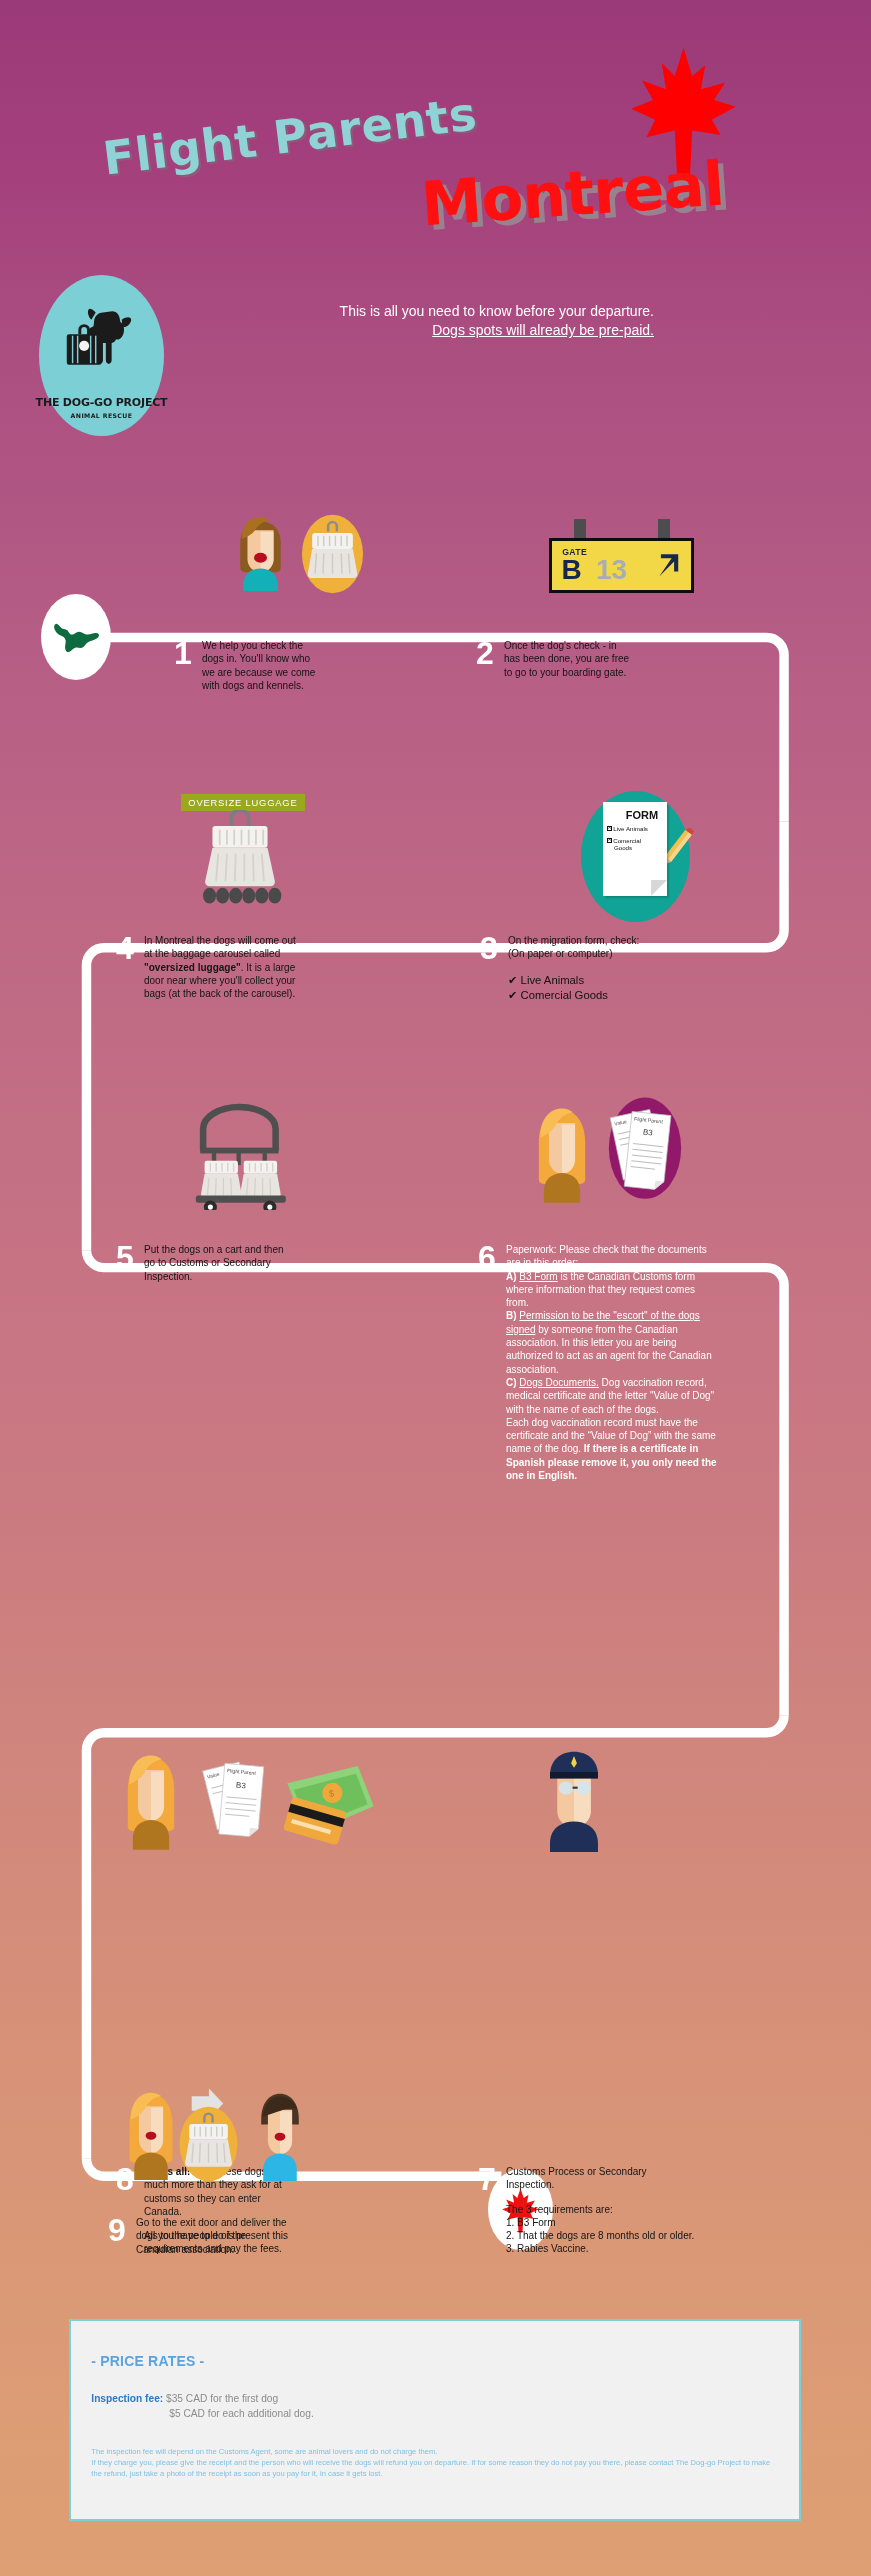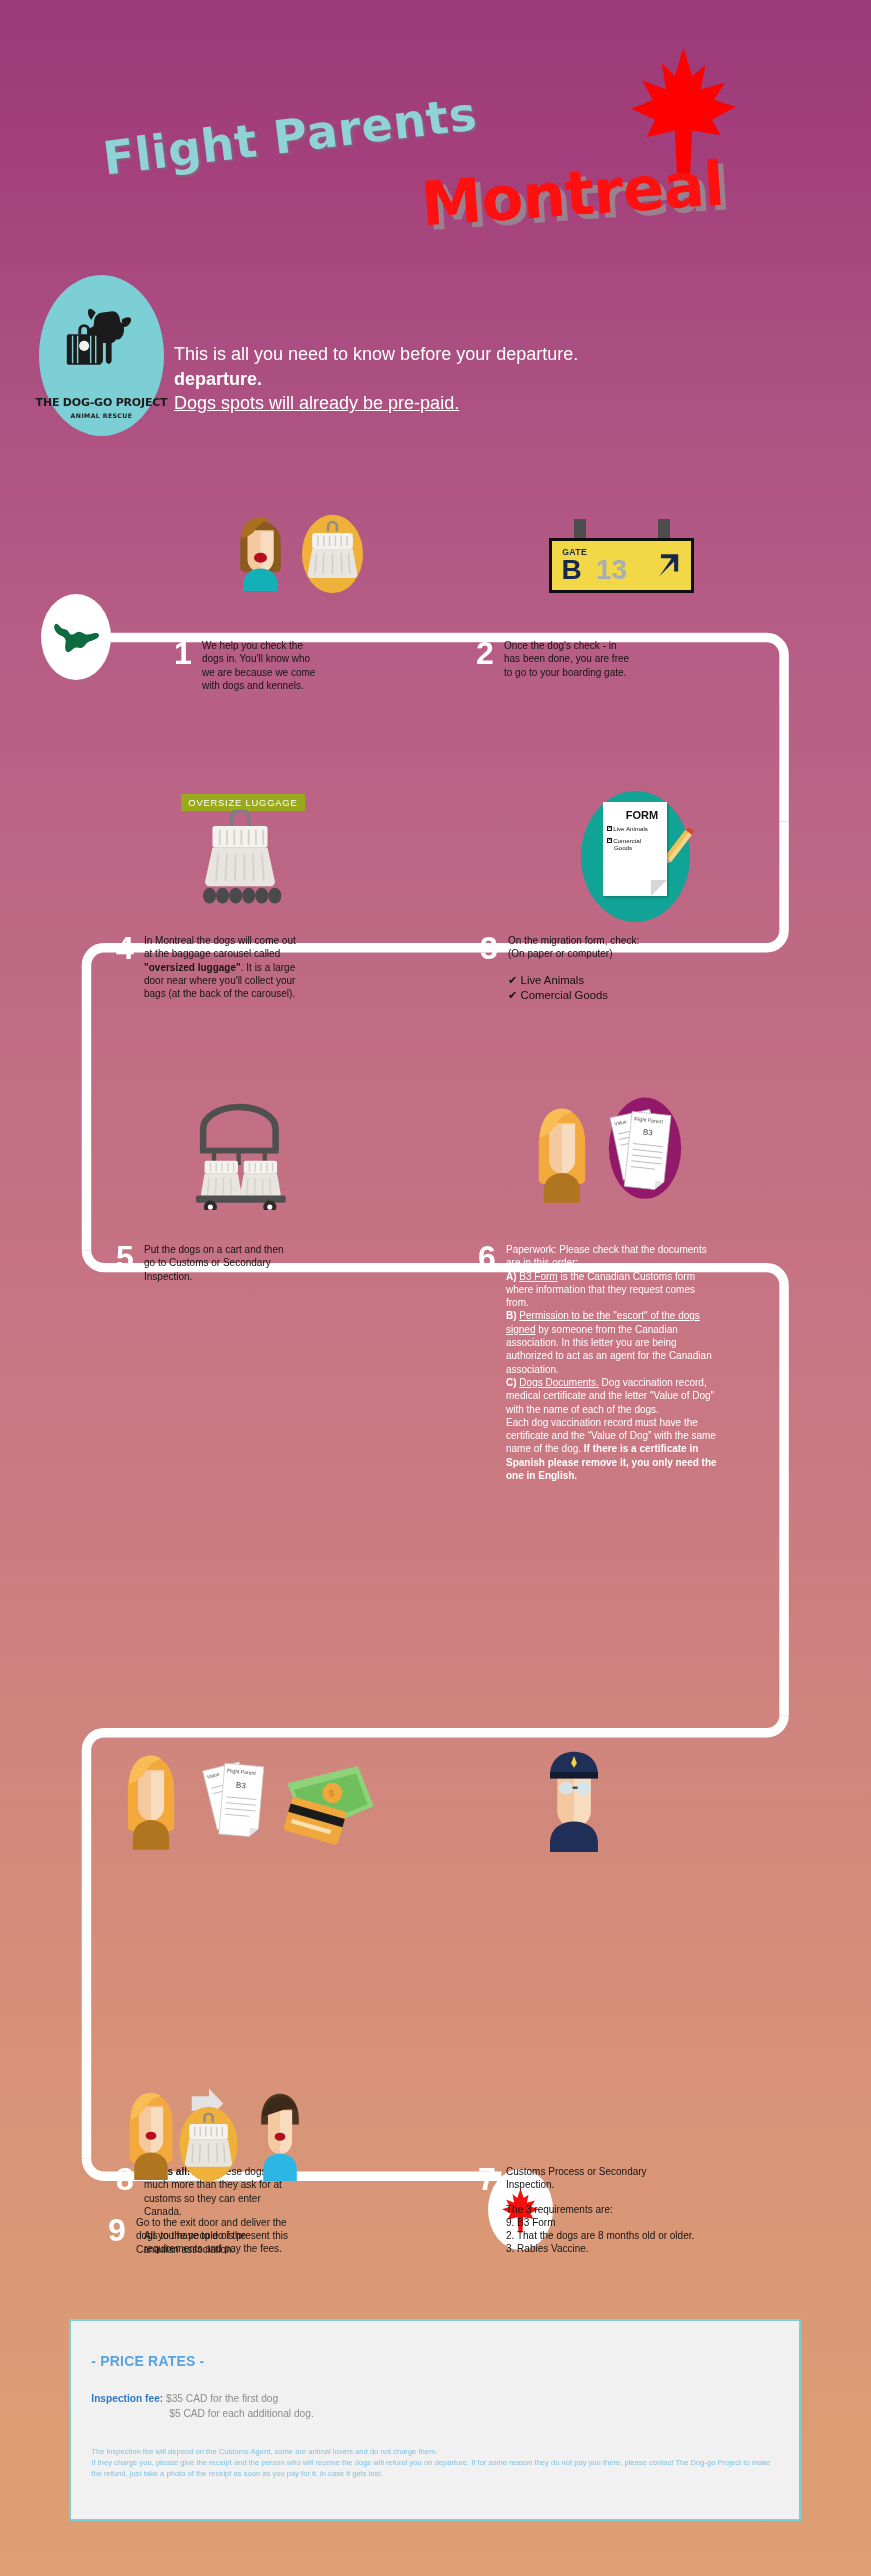--- a/index.html
+++ b/index.html
@@ -81,26 +81,25 @@
     font-family:"DejaVu Sans", sans-serif;
     font-weight:bold;font-size:6.2px;color:#1b1b1b;
     letter-spacing:0.4px;margin-top:2.9px;white-space:nowrap;
   }
 
   
   .intro{
     position:absolute;
     left:174px; top:302px;
     width:480px;
-    text-align:left;
+    text-align:right;
     color:#ffffff;
-    font-size:18px;
+    font-size:14px;
     line-height:1.37;
     font-family:"Liberation Sans", sans-serif;
-    margin-top:40px;
   }
   .intro b{font-weight:bold;}
   .intro u{text-decoration:underline;}
 
   
   .path-svg{position:absolute;left:0;top:596px;width:872px;height:1759px;pointer-events:none;}
 
   
   .node{
     position:absolute;
@@ -250,21 +249,20 @@
           <line x1="52" y1="48" x2="52" y2="86"></line>
       </g>
       <circle cx="36" cy="62" r="7" fill="#f2f2f2"></circle>
     </svg>
     <div class="logo-name">THE DOG-GO PROJECT</div>
     <div class="logo-sub">ANIMAL RESCUE</div>
   </div>
 
   <div class="intro">
     <div>This is all you need to know before your departure.</div>
-    <div><b>departure.</b></div>
     <div><u>Dogs spots will already be pre-paid.</u></div>
   </div>
 
   <svg class="path-svg" viewBox="0 0 1200 2420" preserveAspectRatio="none">
     <g fill="none" stroke="#ffffff" stroke-width="13" stroke-linecap="butt">
 
       <path d="M105 57 H1055 a24 24 0 0 1 24 24 V310"></path>
 
       <path d="M1079 310 V460 a24 24 0 0 1 -24 24 H143 a24 24 0 0 0 -24 24 V900"></path>
 
@@ -553,21 +551,21 @@
       <div style="height:11px"></div>
       <div class="step-body">All you have to do is present this requirements and pay the fees.</div>
     </div>
   </div>
   <div class="step" style="left:478px;top:2165px;width:218px;">
     <div class="step-num">7</div>
     <div>
       <div class="step-body">Customs Process or Secondary Inspection.</div>
       <div style="height:11px"></div>
       <div class="step-body">The 3 requirements are:</div>
-      <div class="step-body">9. B3 Form</div>
+      <div class="step-body">1. B3 Form</div>
       <div class="step-body">2. That the dogs are 8 months old or older.</div>
       <div class="step-body">3. Rabies Vaccine.</div>
     </div>
   </div>
 
   <svg class="art" style="left:124px;top:2086px;" width="54" height="94" viewBox="0 0 80 140">
     <path fill="#f4a93c" d="M8 58C8 28 22 12 40 12s32 16 32 46v50c0 4-3 6-7 6H15c-4 0-7-2-7-6z"></path>
     <path fill="#f5c9a0" d="M22 30h36v50c0 11-8 20-18 20s-18-9-18-20z"></path>
     <path fill="#f8dcc0" d="M40 32h18v48c0 11-8 20-18 20z"></path>
     <path fill="#f9bd56" d="M10 50c0-26 13-40 30-40 6 0 11 2 15 5-10 2-19 8-23 17-4 9-15 15-22 18z"></path>

